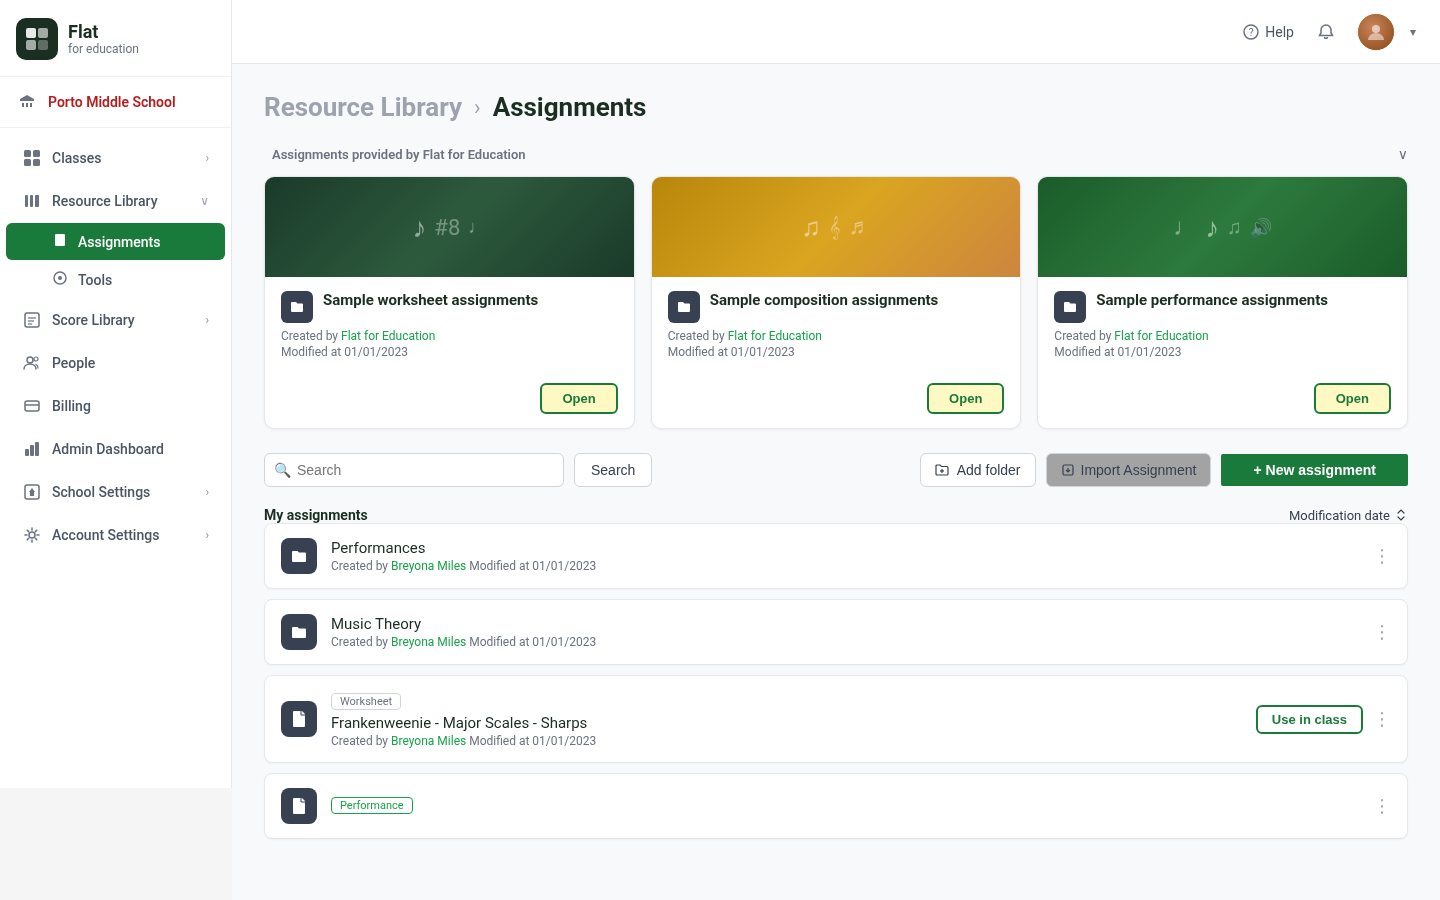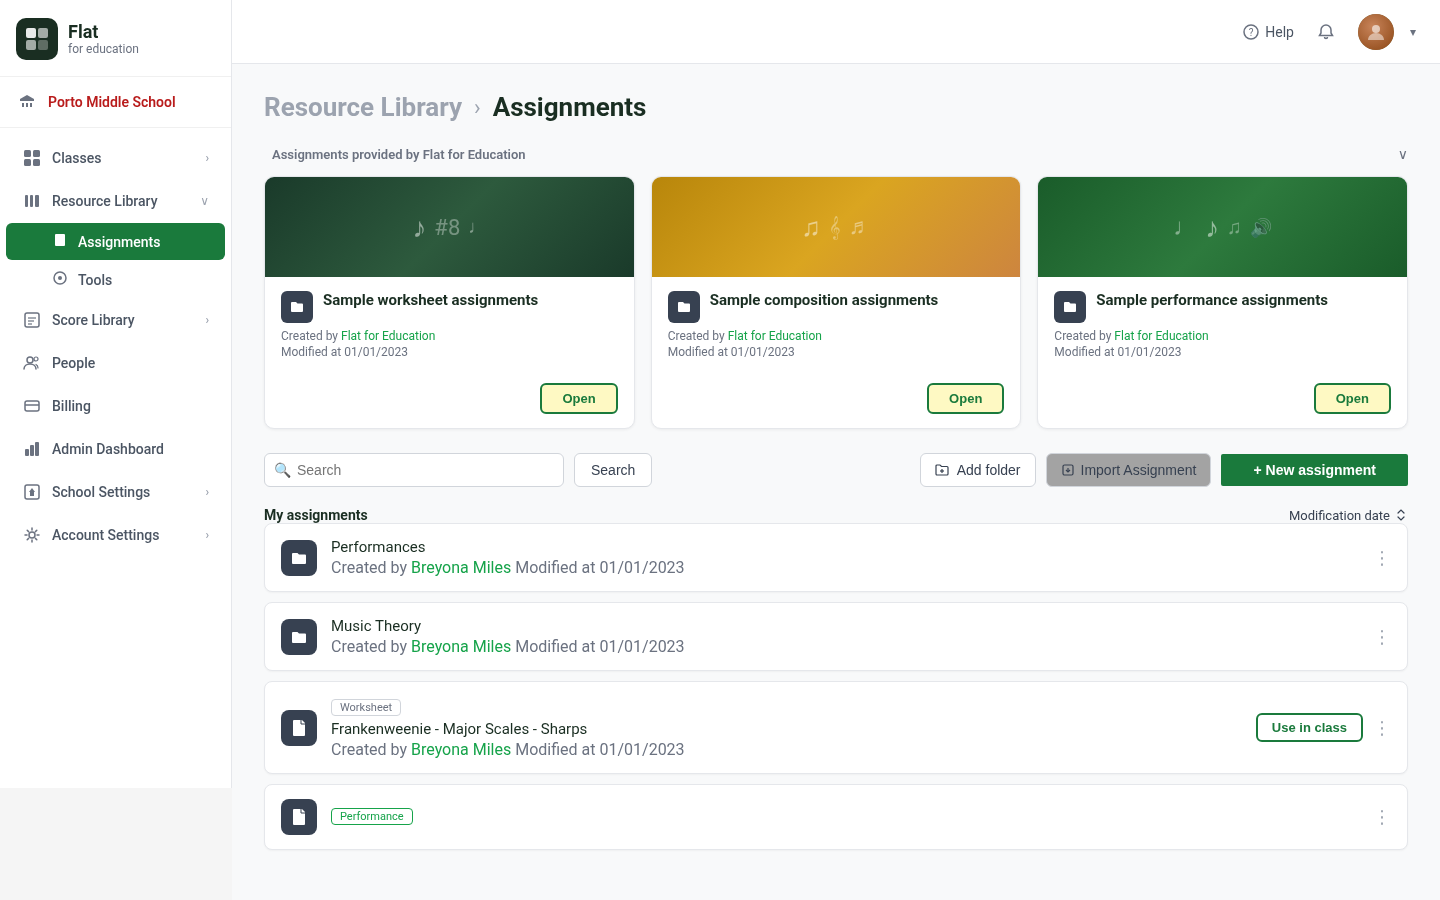--- a/index.html
+++ b/index.html
@@ -274,21 +274,21 @@
       display: inline-block;
       border: 1px solid #d1d5db;
       border-radius: 4px;
       padding: 1px 8px;
       font-size: 11px;
       color: #6b7280;
       margin-bottom: 4px;
     }
     .item-tag.performance { border-color: #16a34a; color: #16a34a; }
     .item-name { font-size: 15px; font-weight: 400; color: #1a2e22; margin-bottom: 2px; }
-    .item-meta { font-size: 16px; color: #6b7280; }
+    .item-meta { font-size: 12px; color: #6b7280; }
     .item-meta a { color: #16a34a; text-decoration: none; }
     .item-actions { display: flex; align-items: center; gap: 10px; }
     .btn-use-in-class {
       border: 2px solid #1a7a3c;
       background: #fff;
       color: #1a7a3c;
       border-radius: 6px;
       padding: 5px 14px;
       font-size: 13px;
       font-weight: 600;

